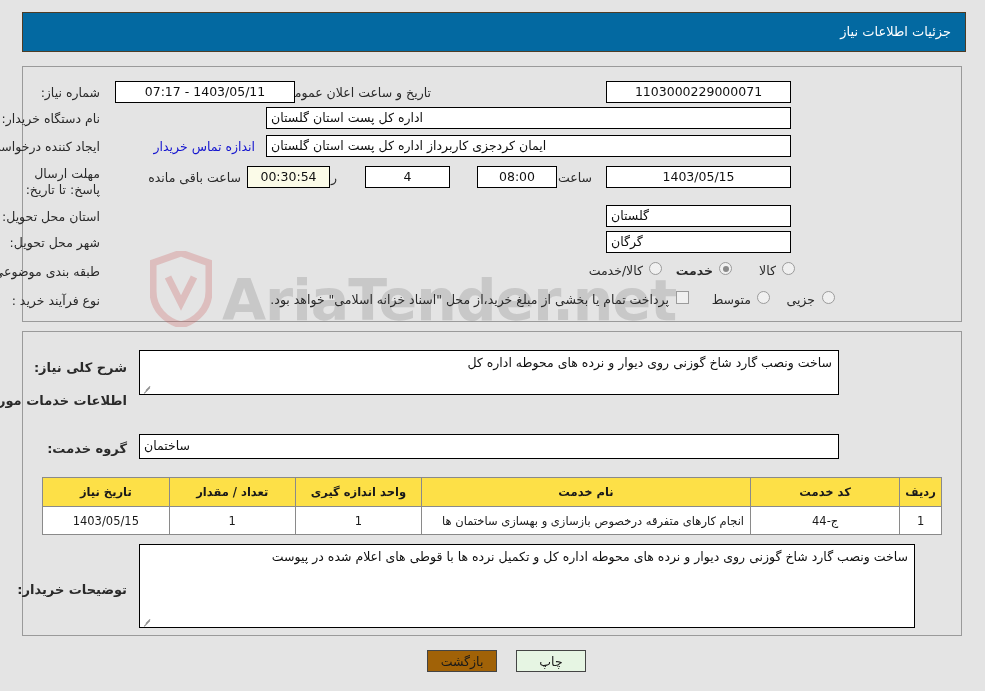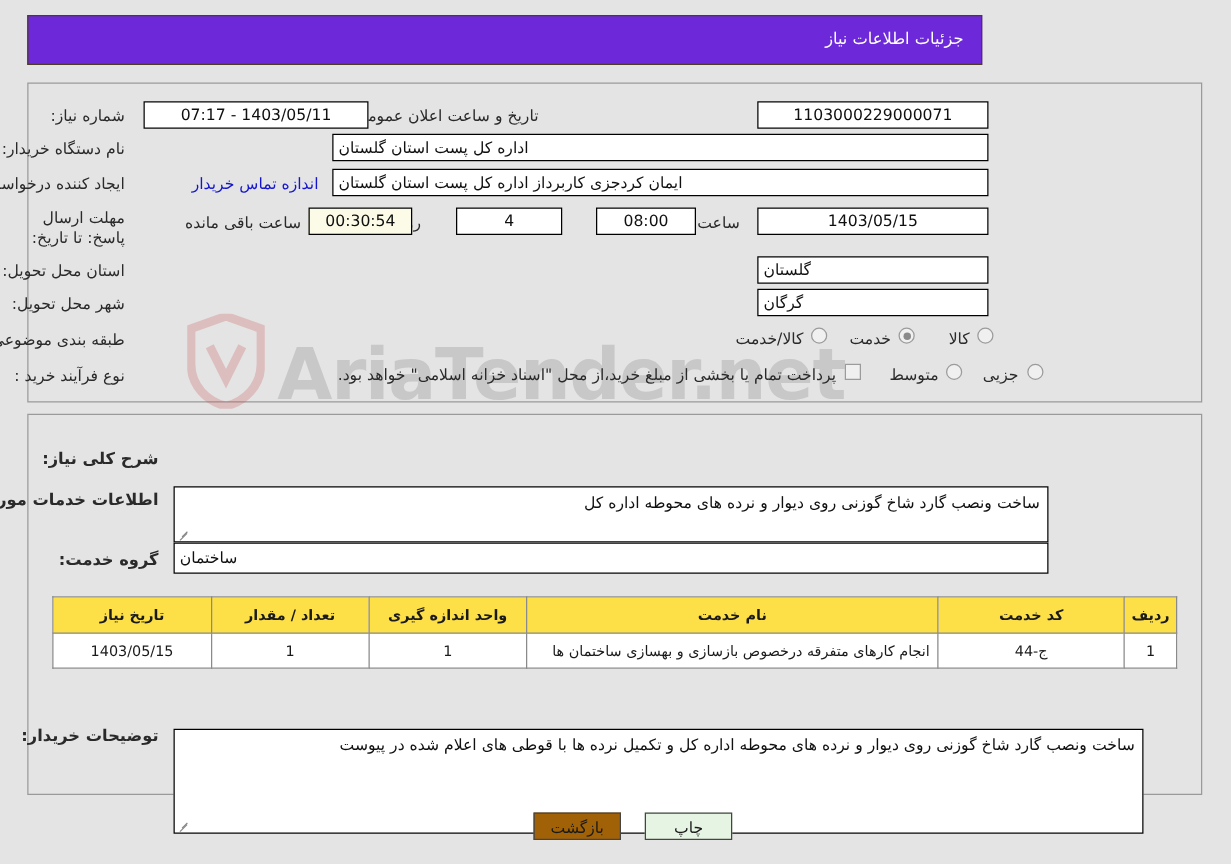--- a/index.html
+++ b/index.html
@@ -49,23 +49,23 @@
     top: 6px;
     width: 62px;
     height: 76px;
   }
 
   
   #header-bar {
     position: absolute;
     left: 22px;
     top: 12px;
-    width: 764px;
+    width: 944px;
     height: 40px;
-    background: #6d28d9;
+    background: #0369a1;
     border: 1px solid #4e3c25;
     box-sizing: border-box;
     z-index: 2;
   }
   #header-bar .title {
     position: absolute;
     right: 14px;
     top: 11px;
     color: #ffffff;
     font-size: 13px;
@@ -144,21 +144,20 @@
   .ta {
     position: absolute;
     background: #ffffff;
     border: 1px solid #000000;
     box-sizing: border-box;
     font-size: 12.5px;
     color: #101010;
     padding: 4px 6px 0 6px;
     z-index: 6;
     overflow: hidden;
-    margin-top: 39px;
   }
   .ta .grip {
     position: absolute;
     left: 2px;
     bottom: 1px;
     width: 10px;
     height: 10px;
     z-index: 7;
   }
   .ta .grip::before,
@@ -260,21 +259,21 @@
 <div class="lbl" style="right:885px; top:209px;">استان محل تحویل:</div>
 <div class="box rightal" style="right:194px; top:205px; width:185px; height:22px;">گلستان</div>
 
 <div class="lbl" style="right:885px; top:235px;">شهر محل تحویل:</div>
 <div class="box rightal" style="right:194px; top:231px; width:185px; height:22px;">گرگان</div>
 
 <div class="lbl" style="right:885px; top:264px;">طبقه بندی موضوعی:</div>
 <div class="radio" style="right:190px; top:262px;"></div>
 <div class="lbl" style="right:209px; top:263px;">کالا</div>
 <div class="radio on" style="right:253px; top:262px;"></div>
-<div class="lbl" style="right:272px; top:263px;">خدمت</div>
+<div class="lbl" style="right:272px; top:263px;font-weight:bold;">خدمت</div>
 <div class="radio" style="right:323px; top:262px;"></div>
 <div class="lbl" style="right:342px; top:263px;">کالا/خدمت</div>
 
 <div class="lbl" style="right:885px; top:293px;">نوع فرآیند خرید :</div>
 <div class="radio" style="right:150px; top:291px;"></div>
 <div class="lbl" style="right:170px; top:292px;">جزیی</div>
 <div class="radio" style="right:215px; top:291px;"></div>
 <div class="lbl" style="right:234px; top:292px;">متوسط</div>
 <div class="checkbox" style="right:296px; top:291px;"></div>
 <div class="lbl" style="right:316px; top:292px;">پرداخت تمام یا بخشی از مبلغ خرید،از محل "اسناد خزانه اسلامی" خواهد بود.</div>

